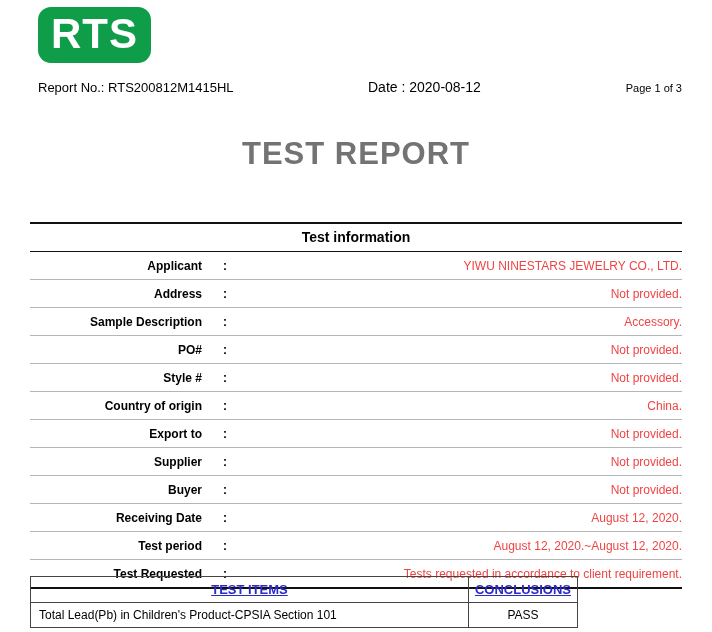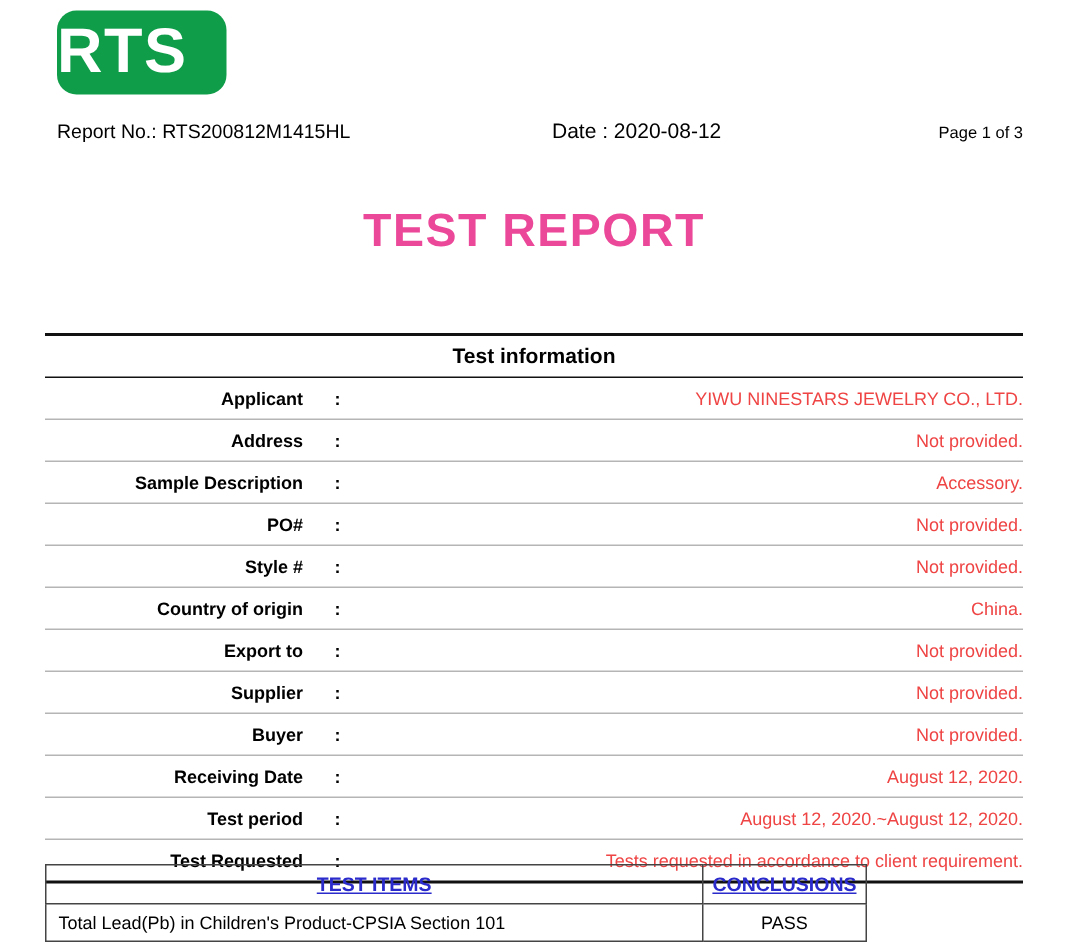--- a/index.html
+++ b/index.html
@@ -15,21 +15,21 @@
   }
   .page { position: relative; width: 712px; height: 632px; }
 
   
   .logo {
     position: absolute;
     left: 38px; top: 7px;
     width: 113px; height: 56px;
     background: #0f9d4a;
     border-radius: 13px;
-    display: flex; align-items: center; justify-content: flex-start;
+    display: flex; align-items: center; justify-content: center;
   }
   .logo .logo-text {
     color: #ffffff;
     font-size: 42px;
     font-weight: bold;
     letter-spacing: 1px;
     line-height: 1;
     transform: translateY(-1px);
   }
 
@@ -45,21 +45,21 @@
   .header-row .page-no { font-size: 11px; text-align: right; flex: 1; }
 
   
   .title {
     position: absolute;
     left: 0; right: 0; top: 136px;
     text-align: center;
     font-size: 31px;
     font-weight: bold;
     letter-spacing: 1px;
-    color: #ec4899;
+    color: #737373;
     margin: 0;
   }
 
   
   .info-table {
     position: absolute;
     left: 30px; top: 222px;
     width: 652px;
     border-collapse: collapse;
     font-size: 12px;

